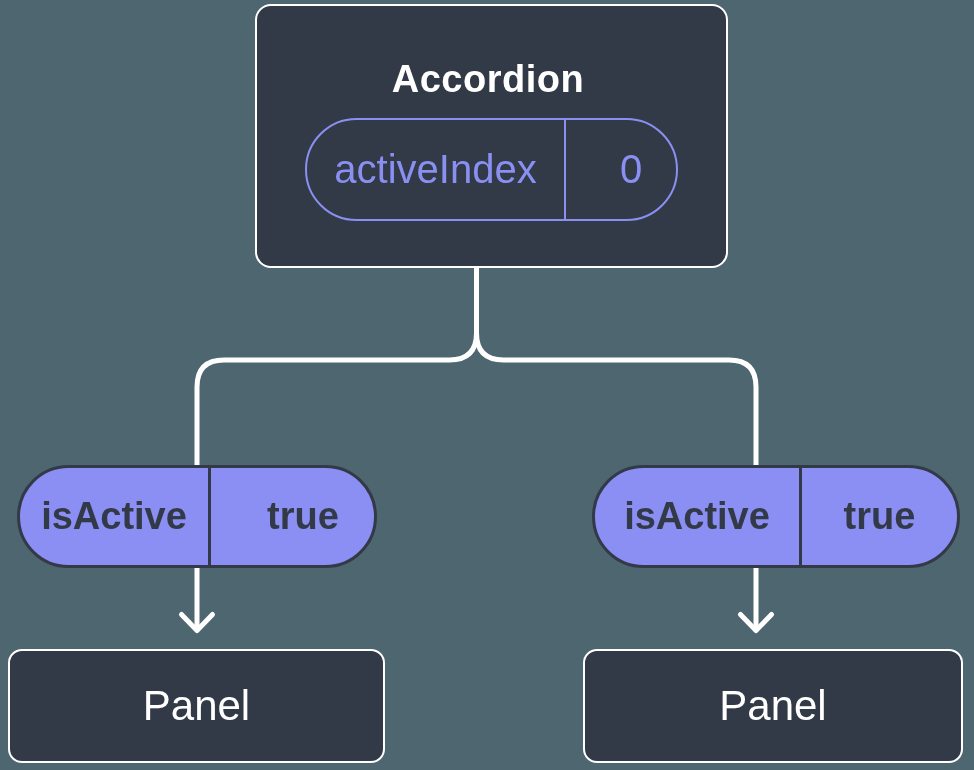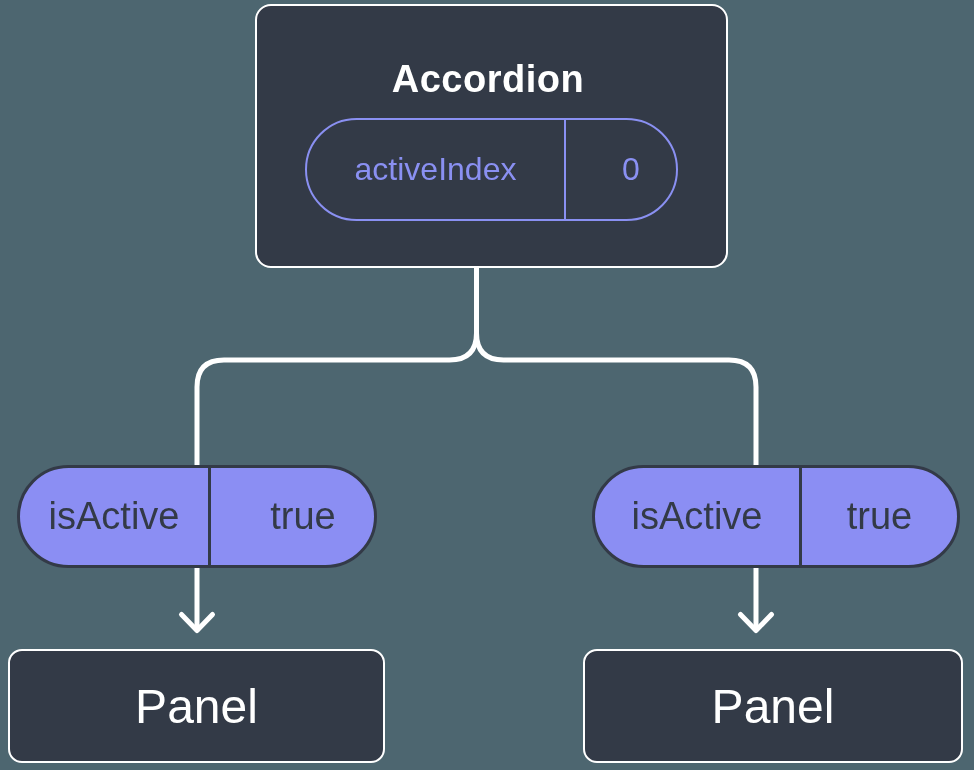--- a/index.html
+++ b/index.html
@@ -16,39 +16,39 @@
     background:var(--node,#333A47);
     border:2.5px solid var(--line,#FFFFFF);
     border-radius:16px;color:#fff;
   }
   .accordion{left:255px;top:4px;width:473px;height:264px;}
   .acc-title{position:absolute;top:52px;left:0;right:7px;text-align:center;
     font-size:38px;font-weight:600;letter-spacing:.5px;}
   .acc-pill{
     position:absolute;left:48px;top:112px;width:373px;height:103px;
     box-sizing:border-box;border:2.5px solid var(--purple,#8A90F2);
-    border-radius:60px;display:flex;color:var(--purple,#8A90F2);font-size:32px;gap:20px;
+    border-radius:60px;display:flex;color:var(--purple,#8A90F2);font-size:40px;gap:20px;
   }
   .acc-pill .seg{display:flex;align-items:center;justify-content:center;}
   .acc-pill .name{flex:1;border-right:2.5px solid var(--purple,#8A90F2);}
   .acc-pill .value{width:90px;}
   .state-pill{
     position:absolute;top:465px;height:103px;z-index:2;box-sizing:border-box;
     background:var(--purple-fill,#8B8EF3);border:3px solid var(--darktext,#333A47);
     border-radius:60px;display:flex;color:var(--darktext,#333A47);
-    font-size:38px;font-weight:400;
+    font-size:38px;font-weight:700;
   }
   .state-pill .seg{display:flex;align-items:center;justify-content:center;}
   .state-pill .name{flex:1;border-right:3px solid var(--darktext,#333A47);}
   .pill-left{left:17px;width:360px;}
   .pill-left .value{width:142px;margin-left:21px;}
   .pill-right{left:592px;width:368px;}
   .pill-right .value{width:155px;}
   .panel{top:649px;height:114px;display:flex;align-items:center;
-    justify-content:center;font-size:48px;font-weight:500;border-radius:14px;}
+    justify-content:center;font-size:42px;font-weight:500;border-radius:14px;}
   .panel-left{left:8px;width:377px;}
   .panel-right{left:583px;width:380px;}
 </style>
 </head>
 <body>
 
 <div class="canvas">
 
   <svg class="connectors" width="974" height="770" viewBox="0 0 974 770">
     <path d="M476.5 268 V333 Q476.5 360 449.5 360 H224 Q197 360 197 387 V628"></path>

